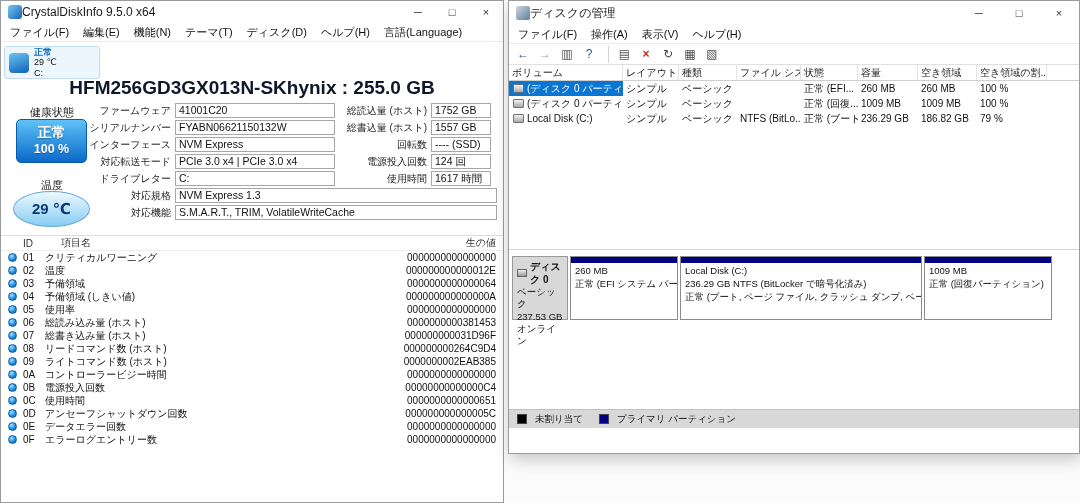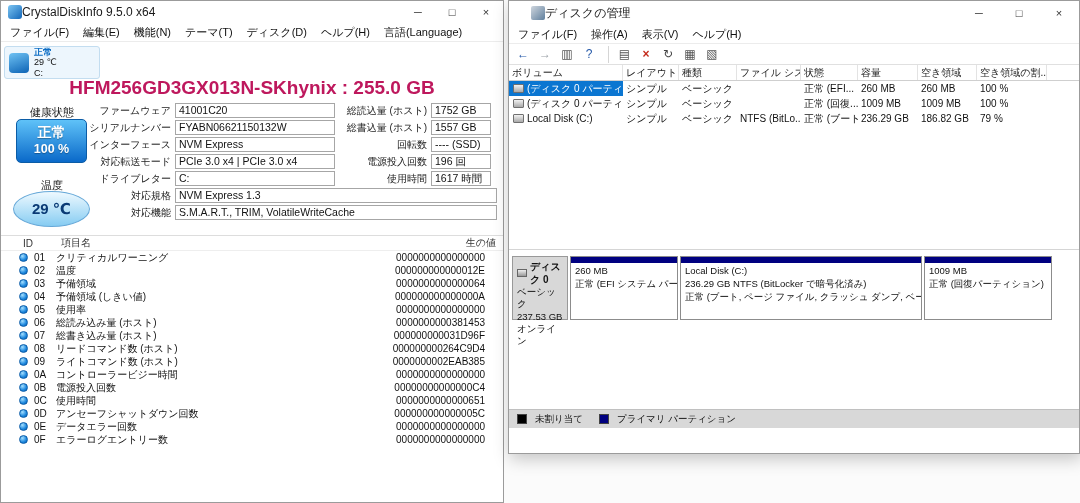--- a/index.html
+++ b/index.html
@@ -4,39 +4,39 @@
 <style>
   * { box-sizing: border-box; }
   body { margin:0; background:#fff; font-family:"Liberation Sans","DejaVu Sans",sans-serif; color:#111; }
   .stage { position:relative; width:1080px; height:503px; overflow:hidden; background:#fbfbfb; }
 
   .win { position:absolute; background:#fff; border:1px solid #9b9b9b; }
   .cdi { left:0; top:0; width:504px; height:503px; }
   .dm  { left:508px; top:0; width:572px; height:454px; box-shadow:2px 5px 16px rgba(0,0,0,.22); }
 
   .titlebar { display:flex; align-items:center; height:22px; padding-left:7px; }
-  .dm .titlebar { height:24px;margin-left:15px; }
+  .dm .titlebar { height:24px; }
   .app-icon { width:14px; height:14px; border-radius:3px; flex:0 0 auto; }
   .cdi-app-icon { background:linear-gradient(135deg,#7cc5f2,#1266b8); }
   .dm-app-icon  { background:linear-gradient(135deg,#cfd6de,#5f7f9d); border-radius:2px; }
   .title-text { font-size:12px; color:#1a1a1a; white-space:nowrap; }
   .winbtns { margin-left:auto; display:flex; height:100%; }
   .winbtn { width:34px; display:flex; align-items:center; justify-content:center; font-size:11px; color:#333; }
   .dm .winbtn { width:40px; }
 
   .menubar { display:flex; align-items:center; height:19px; padding-left:2px; border-bottom:1px solid #ececec; }
   .menu-item { padding:2px 7px; font-size:11px; white-space:nowrap; }
 
   
   .disk-tile { position:absolute; left:3px; top:45px; width:96px; height:33px; display:flex; align-items:center; gap:5px; padding:1px 4px; background:#edf6fd; border:1px solid #c3ddf0; border-radius:3px; }
   .tile-icon { width:20px; height:20px; border-radius:4px; background:linear-gradient(160deg,#6fc2f3,#0d63b5); flex:0 0 auto; }
   .tile-lines { font-size:9px; line-height:1.18; }
   .tile-status { color:#0b6cc4; font-weight:bold; }
 
-  .model-title { position:absolute; left:0; top:76px; width:100%; text-align:center; font-size:19px; font-weight:bold; color:#be185d; white-space:nowrap; }
+  .model-title { position:absolute; left:0; top:76px; width:100%; text-align:center; font-size:19px; font-weight:bold; color:#0f172a; white-space:nowrap; }
 
   .health-label,.temp-label { position:absolute; left:0; width:102px; text-align:center; font-size:11px; color:#222; }
   .health-label { top:104px; } .temp-label { top:177px; }
   .health-box { position:absolute; left:15px; top:118px; width:71px; height:44px; border-radius:5px; border:1px solid #0b5ca6;
     background:linear-gradient(180deg,var(--c-health_top,#5fc2f8),var(--c-health_bottom,#0a69c9)); color:#fff; text-align:center; }
   .hb-status { font-size:14px; font-weight:bold; margin-top:4px; text-shadow:0 1px 1px rgba(0,0,0,.3); }
   .hb-pct { font-size:12.5px; font-weight:bold; text-shadow:0 1px 1px rgba(0,0,0,.3); }
   .temp-oval { position:absolute; left:12px; top:190px; width:77px; height:36px; border-radius:50%; border:1px solid #66a8d8;
     background:linear-gradient(180deg,#eef9ff,#86ccf2); display:flex; align-items:center; justify-content:center;
     font-size:15px; font-weight:bold; color:#0a3a75; }
@@ -48,21 +48,21 @@
   .field-row { display:flex; align-items:center; margin-bottom:2px; }
   .f-label { width:94px; text-align:right; padding-right:4px; font-size:10px; color:#222; white-space:nowrap; overflow:hidden; }
   .f-box { height:15px; border:1px solid #a6a6a6; background:#fff; font-size:10.5px; line-height:13px; padding:0 3px; white-space:nowrap; overflow:hidden; }
   .mid-fields  .f-box { width:160px; }
   .wide-fields .f-box { width:322px; }
   .stat-fields .f-box { width:60px; text-align:left; }
 
   .smart { position:absolute; left:0; top:234px; width:100%; border-top:1px solid #ddd; }
   .smart-head { display:flex; align-items:center; height:15px; padding:0 7px 0 22px; font-size:10px; color:#333; border-bottom:1px solid #eee;gap:16px; }
   .sh-id { width:22px; } .sh-name { flex:1; }
-  .srow { display:flex; align-items:center; height:13px; padding:0 18px; font-size:10px; }
+  .srow { display:flex; align-items:center; height:13px; padding:0 7px; font-size:10px; }
   .dot { flex:0 0 auto; width:9px; height:9px; border-radius:50%; margin-right:6px; border:1px solid #0a5ca9;
     background:radial-gradient(circle at 35% 30%,#a5e0ff 0%,#1b86dd 60%,#0b5fae 100%); }
   .sid { width:22px; } .sname { flex:1; white-space:nowrap; overflow:hidden; } .sraw { white-space:nowrap; }
 
   
   .toolbar { display:flex; align-items:center; height:21px; padding:0 4px; border-bottom:1px solid #e0e0e0; gap:2px; }
   .tb-btn { width:20px; height:17px; display:flex; align-items:center; justify-content:center; font-size:12px; color:var(--c,#444); }
   .toolbar > span:nth-of-type(5) { margin-left:7px; border-left:1px solid #d5d5d5; padding-left:6px; width:26px; }
   .toolbar > span:nth-of-type(6) { font-weight:bold; }
 
@@ -184,21 +184,21 @@
           <span class="f-box">1557 GB</span>
         </div>
 
         <div class="field-row">
           <span class="f-label">回転数</span>
           <span class="f-box">---- (SSD)</span>
         </div>
 
         <div class="field-row">
           <span class="f-label">電源投入回数</span>
-          <span class="f-box">196 回</span>
+          <span class="f-box">124 回</span>
         </div>
 
         <div class="field-row">
           <span class="f-label">使用時間</span>
           <span class="f-box">1617 時間</span>
         </div>
       </div>
     <div class="fields wide-fields">
 
         <div class="field-row">

